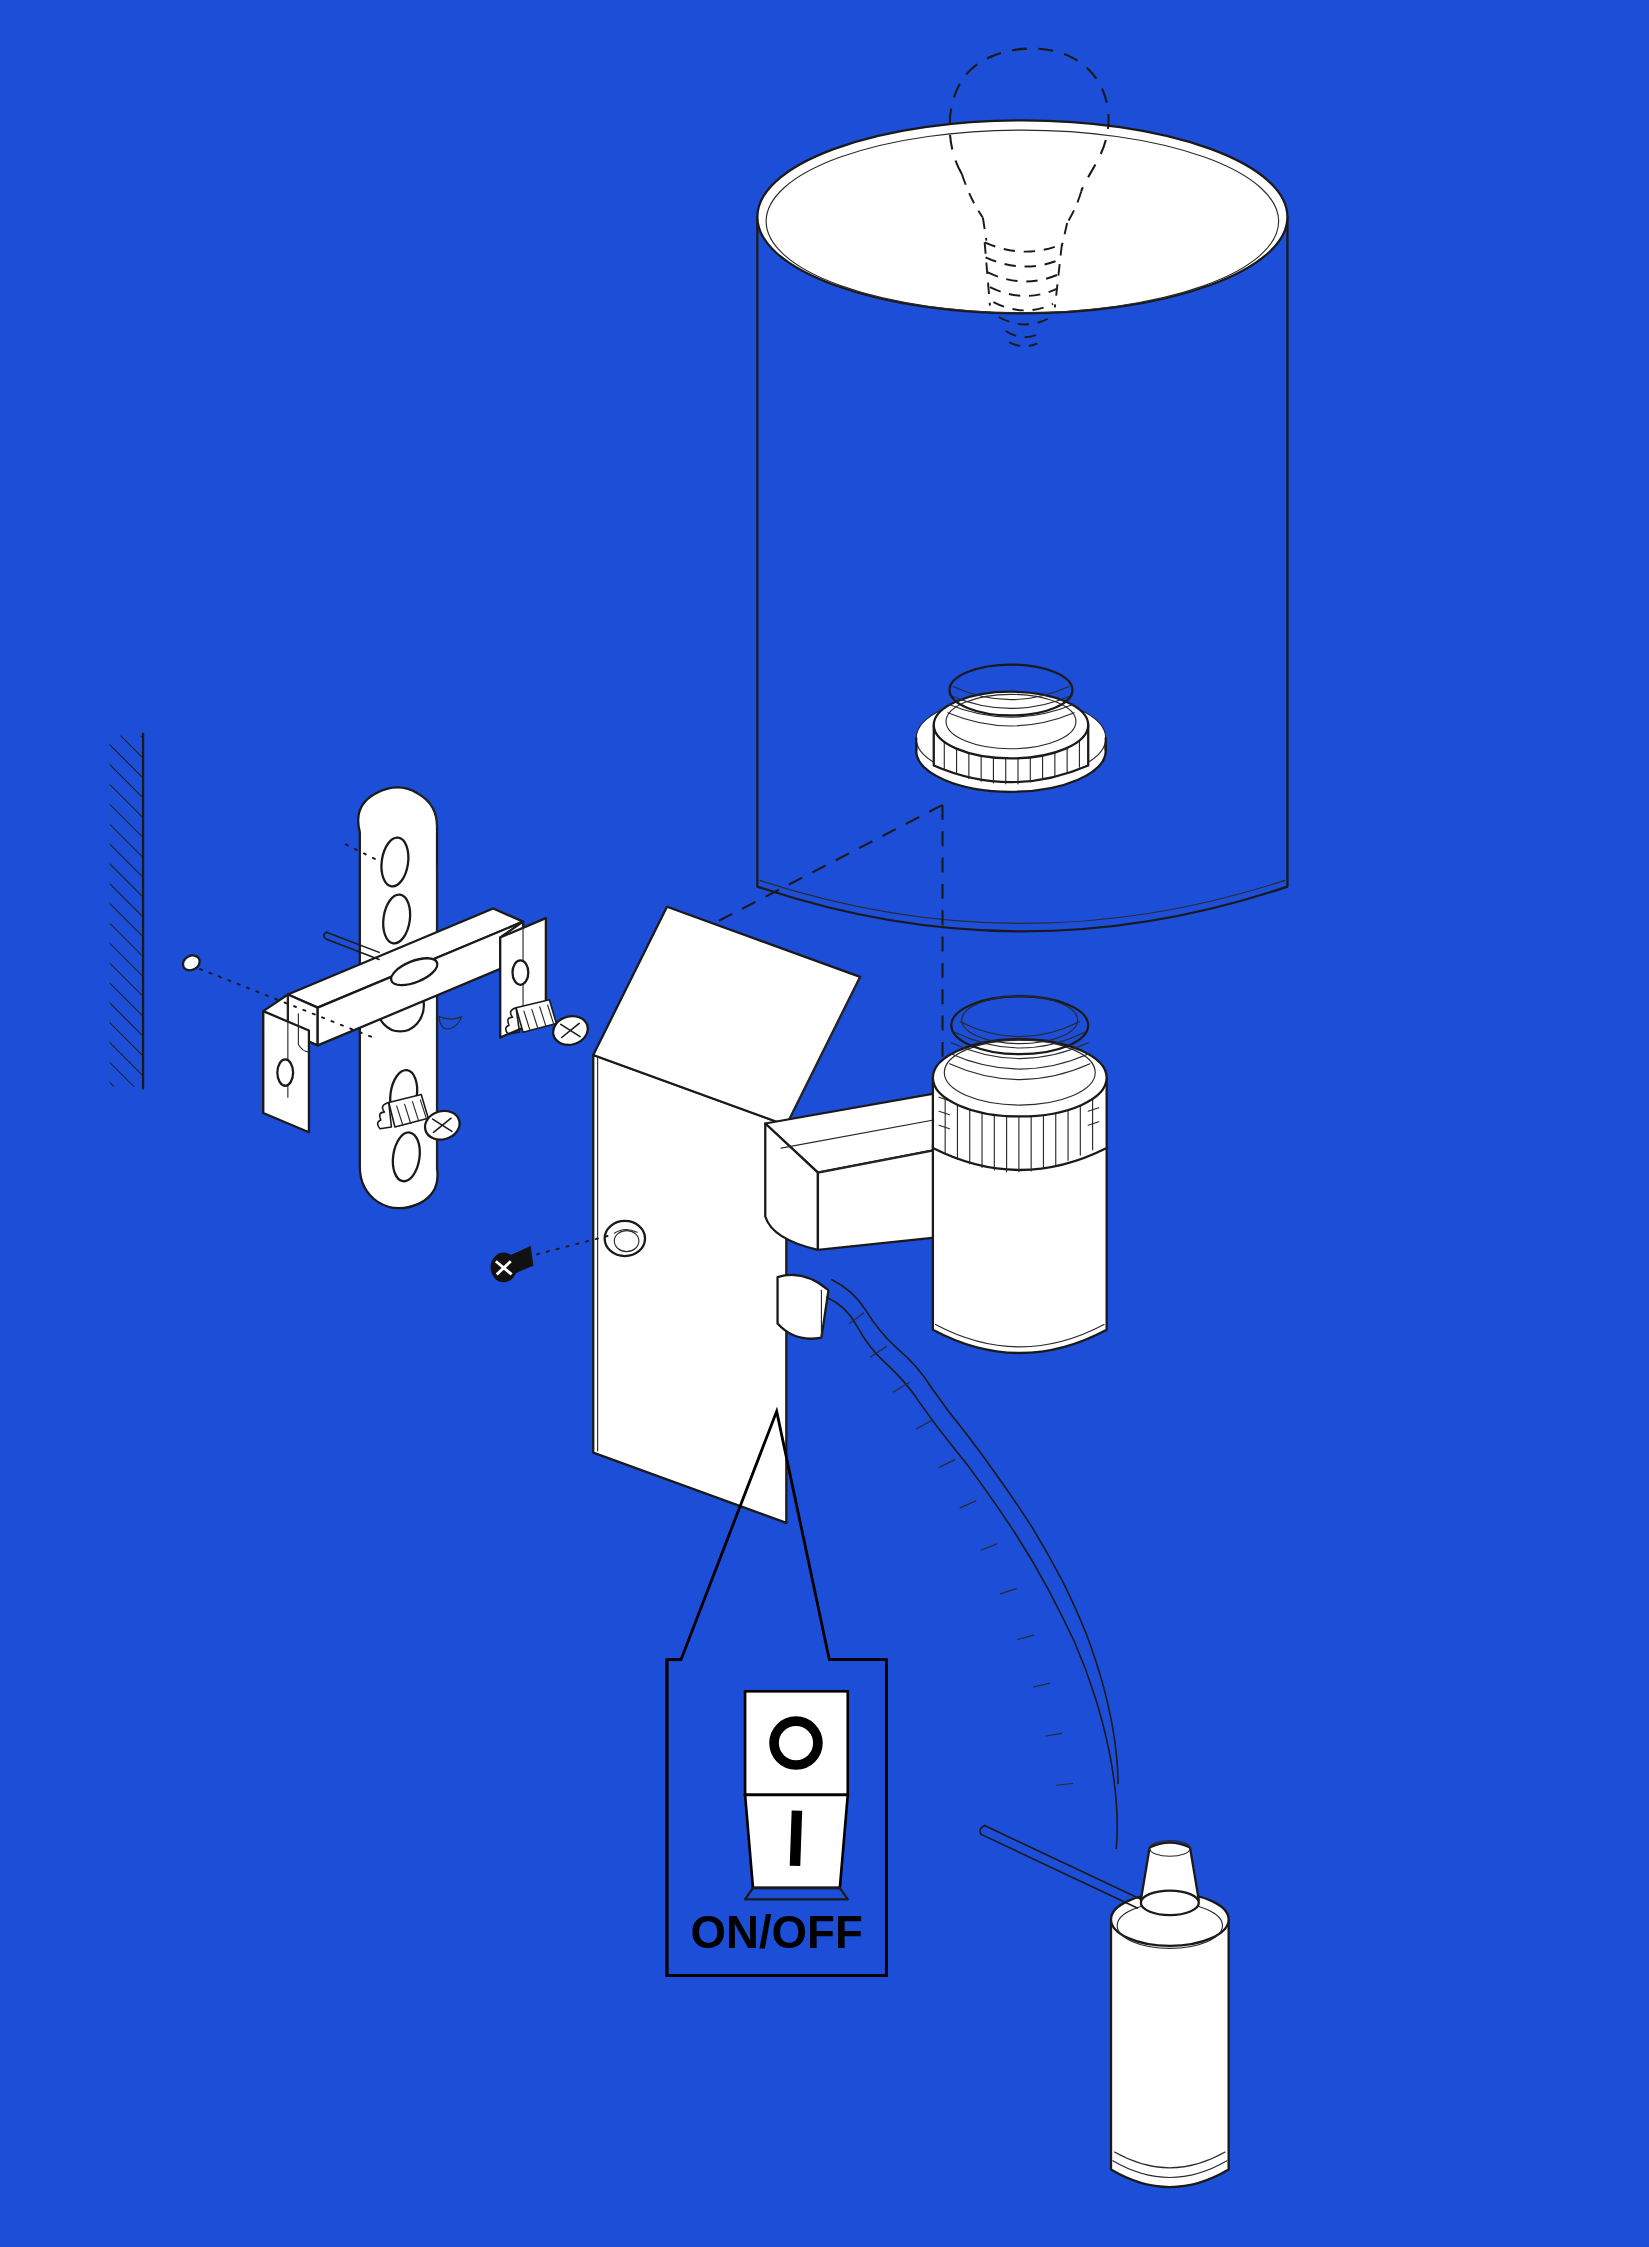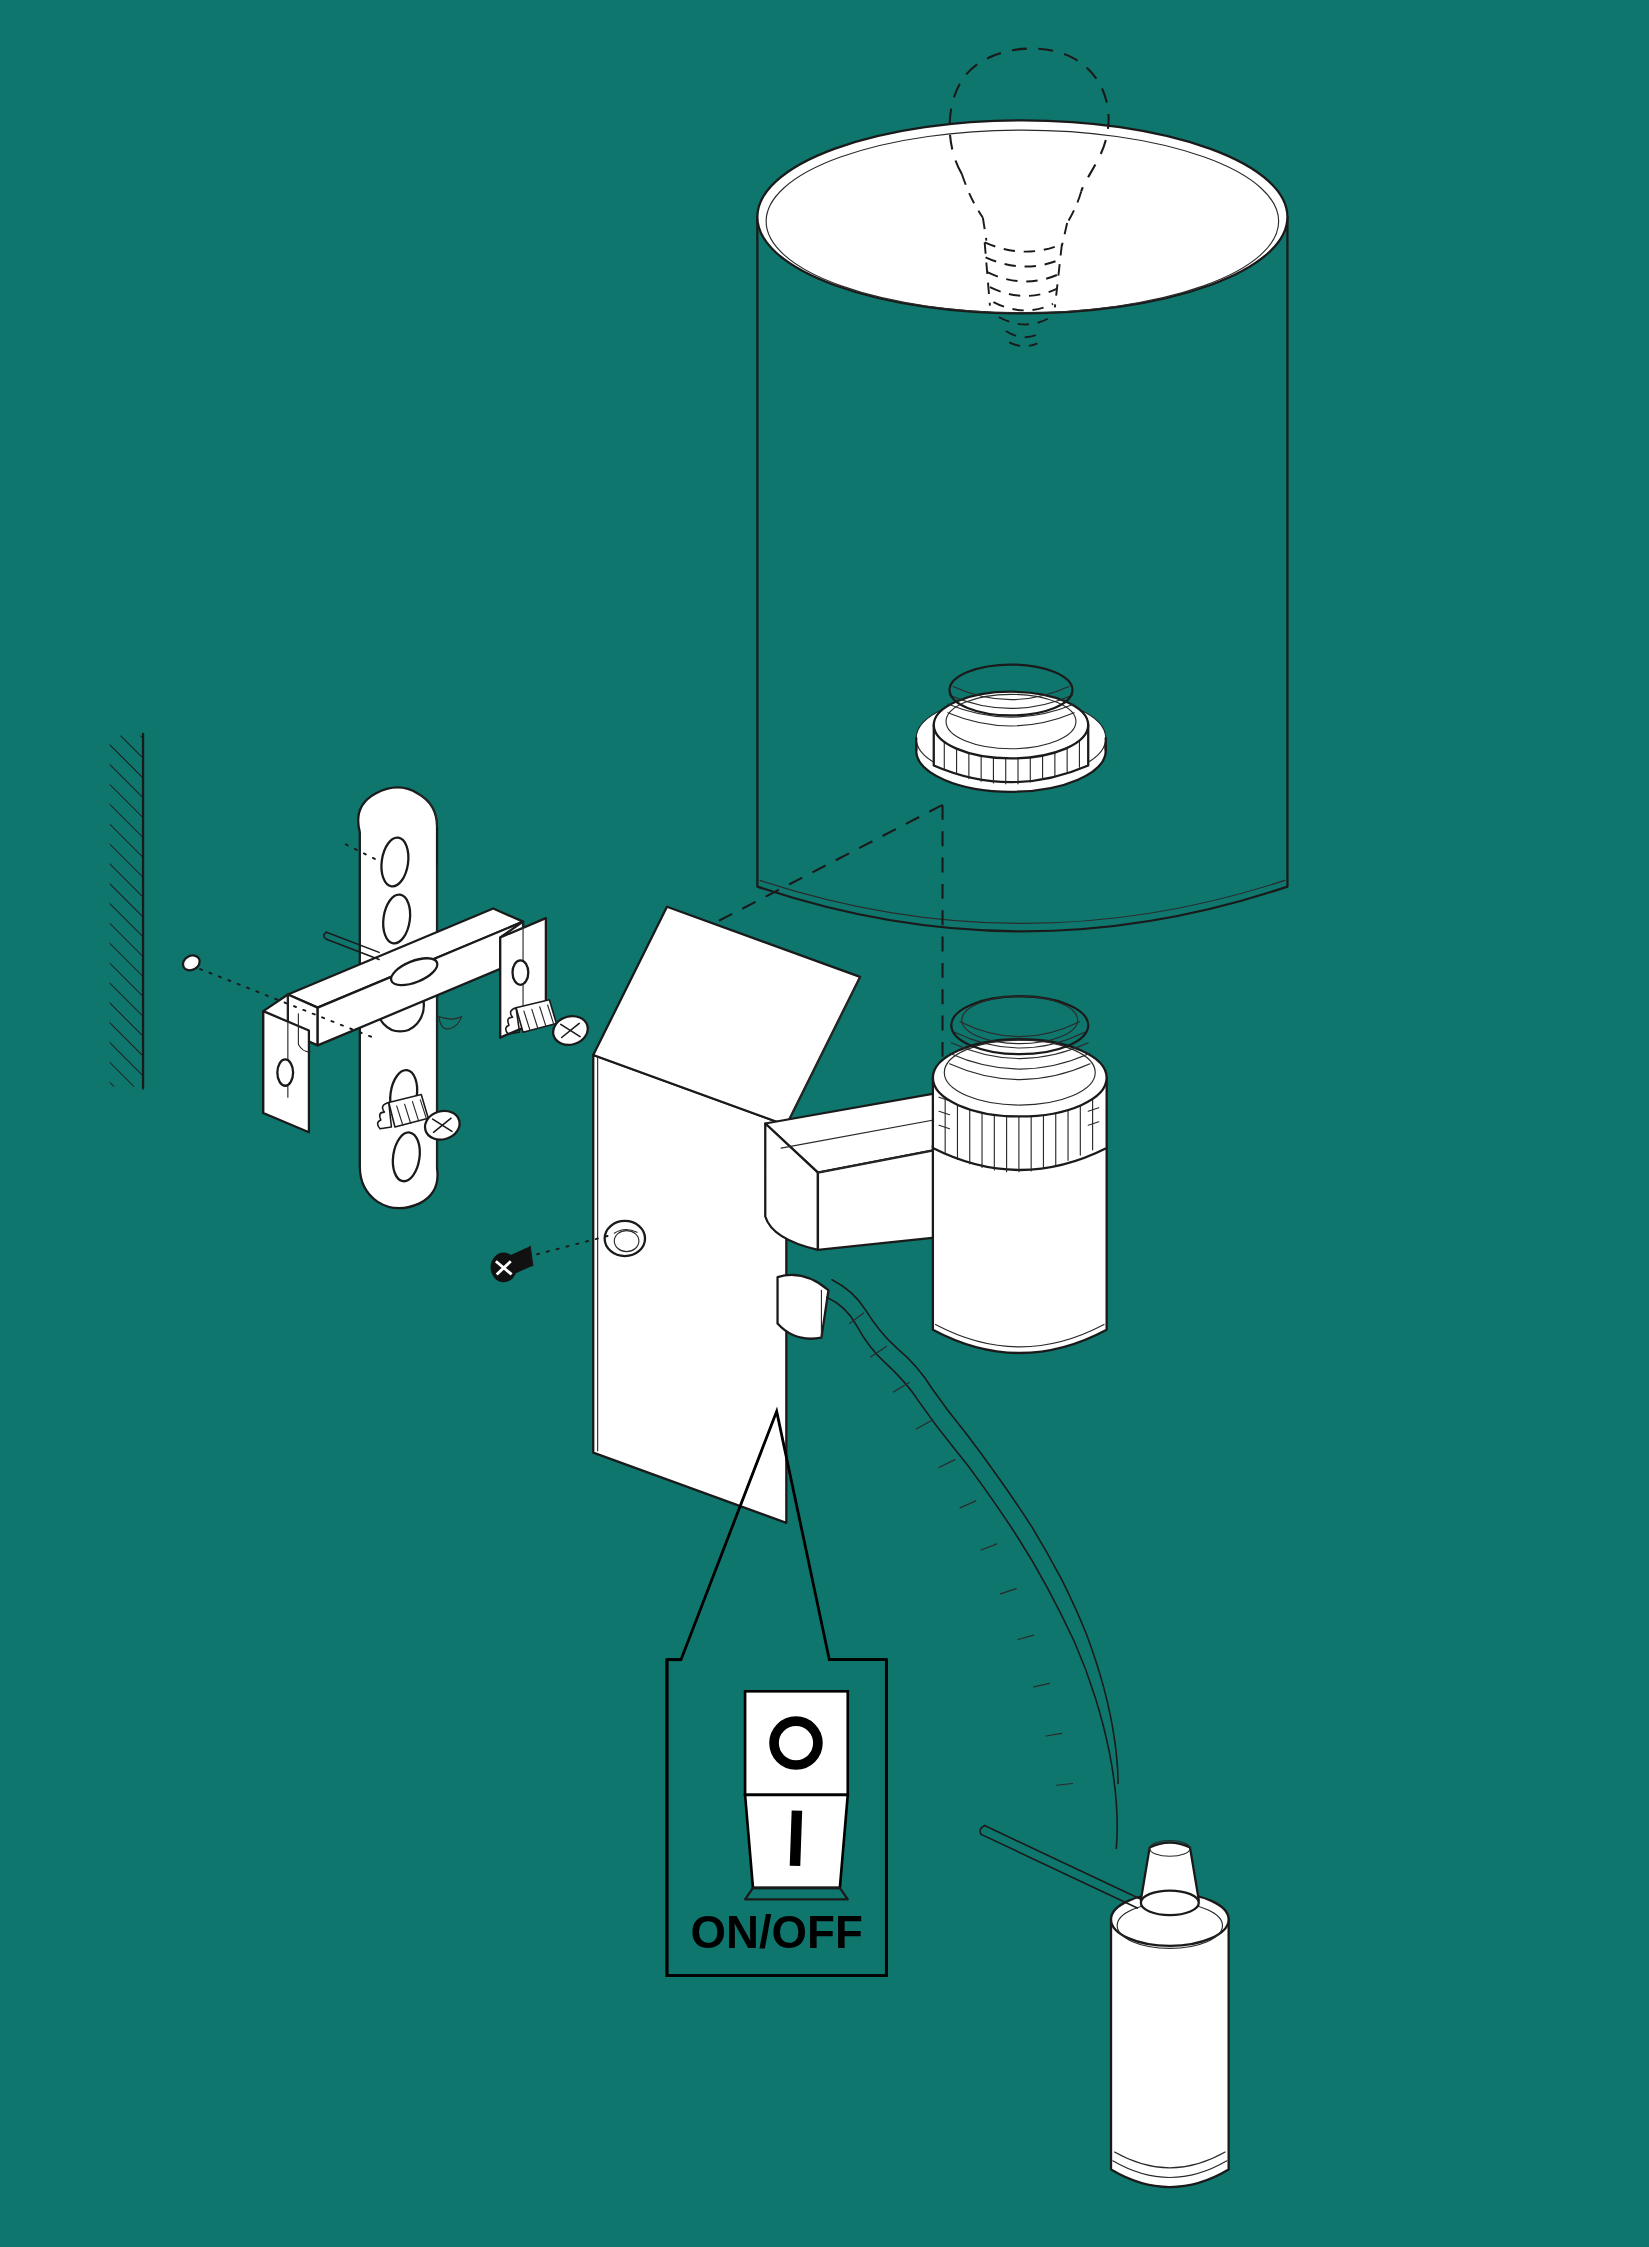--- a/index.html
+++ b/index.html
@@ -1,21 +1,21 @@
 <!DOCTYPE html>
 <html style="font-size:14px"><head>
 <meta charset="utf-8">
 <title>Wall Lamp Assembly Diagram</title>
 <style>
   html,body{margin:0;padding:0;background:#ffffff;}
   body{
     font-family:"Liberation Sans", sans-serif;
     width:1649px;height:2247px;overflow:hidden;position:relative;
   }
-  #sheet{position:absolute;left:0;top:0;width:1649px;height:2247px;background:#0f766e;}
+  #sheet{position:absolute;left:0;top:0;width:1649px;height:2247px;background:#1d4ed8;}
   svg{display:block;}
   .ln{fill:none;stroke:#1a1a1a;stroke-width:2.6;stroke-linecap:round;stroke-linejoin:round;}
   .ln-thin{fill:none;stroke:#1a1a1a;stroke-width:1.8;stroke-linecap:round;stroke-linejoin:round;}
   .ln-hair{fill:none;stroke:#2a2a2a;stroke-width:1.3;stroke-linecap:round;stroke-linejoin:round;}
   .dash{fill:none;stroke:#1a1a1a;stroke-width:2.4;stroke-dasharray:17 13;stroke-linecap:butt;}
   .dash-s{fill:none;stroke:#1a1a1a;stroke-width:2.2;stroke-dasharray:13 10;stroke-linecap:butt;}
   .dot{fill:none;stroke:#1a1a1a;stroke-width:2.2;stroke-dasharray:2.5 9;stroke-linecap:round;}
   .fillw{fill:#ffffff;}
   .fillk{fill:#111111;}
   .hatch{stroke:#1a1a1a;stroke-width:2.1;}

